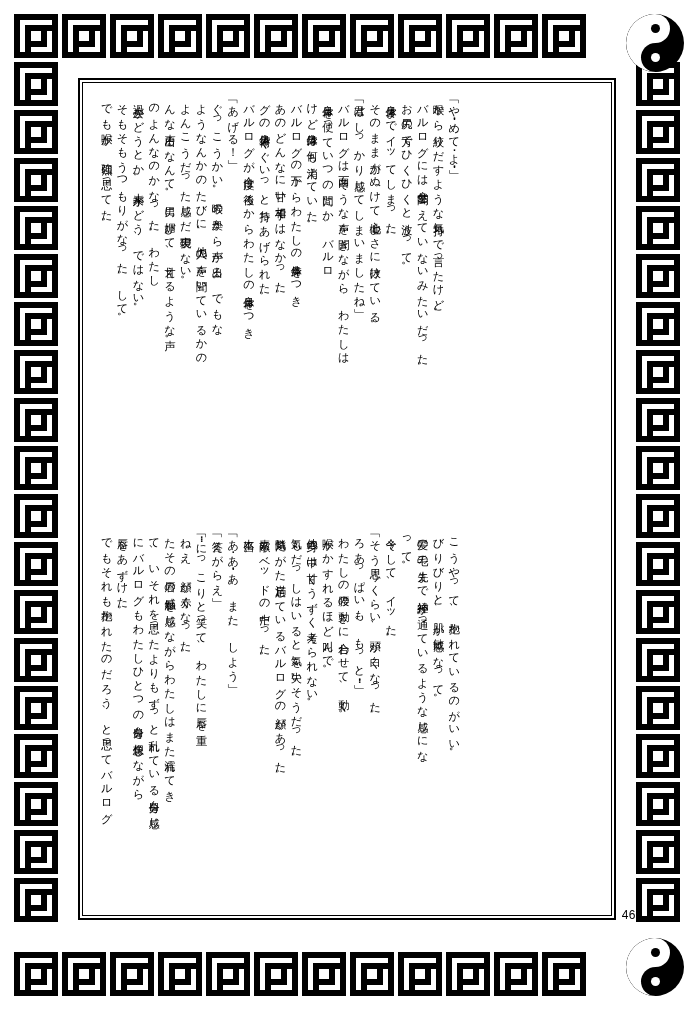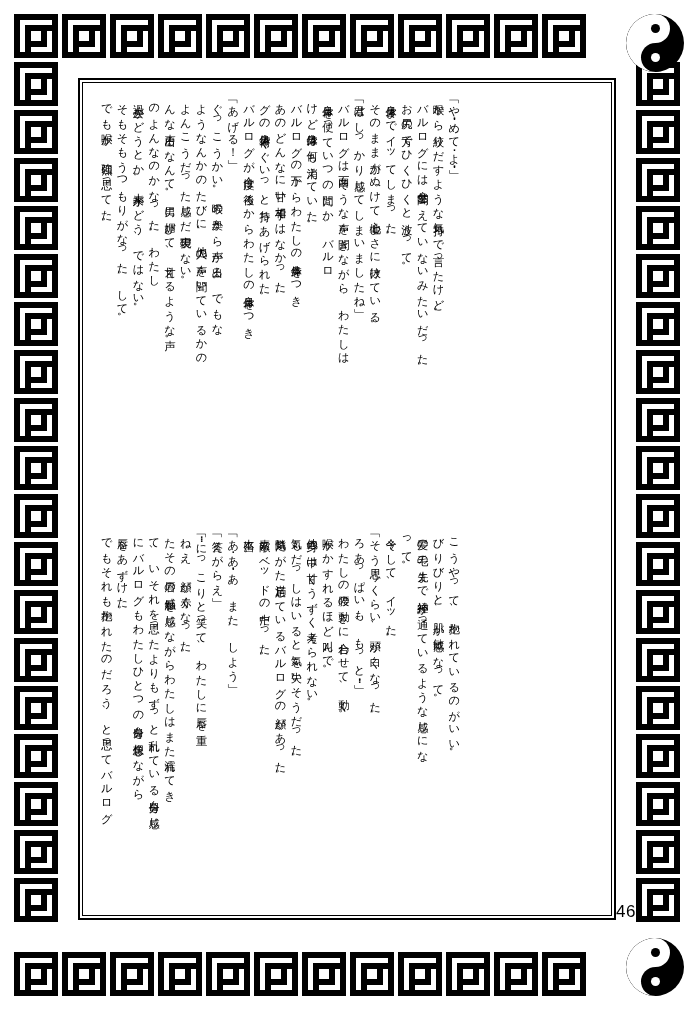--- a/index.html
+++ b/index.html
@@ -116,21 +116,21 @@
   }
 
   #cols-upper { left: 96px; top: 96px; height: 400px; }
   #cols-lower { left: 96px; top: 530px; height: 360px; }
 
   
   .page-number {
     position: absolute;
     right: 58px;
     bottom: 88px;
-    font-size: 17px;
+    font-size: 12px;
     font-family: "Liberation Sans", sans-serif;
     color: #000;
     letter-spacing: 0.5px;
   }
 </style>
 </head>
 <body>
 
 <div class="page">
 

